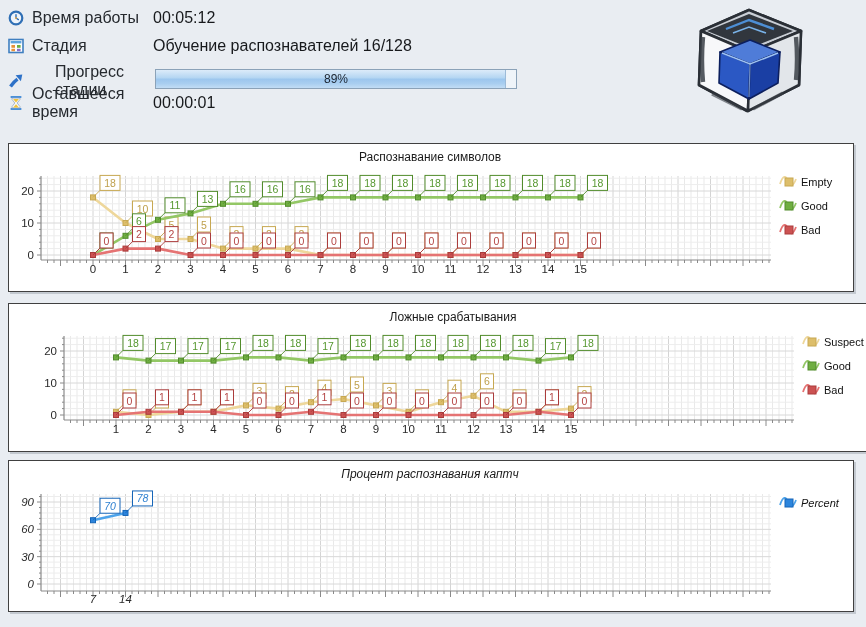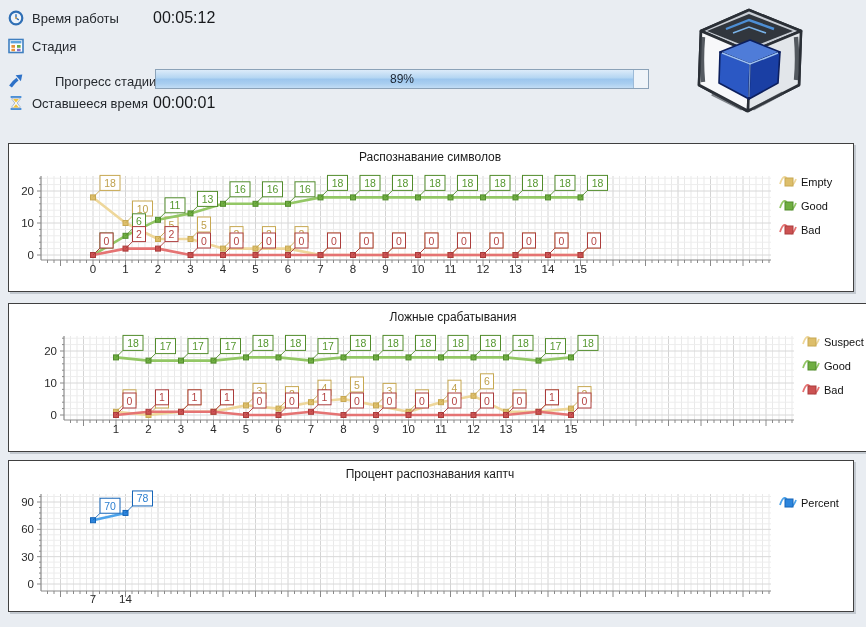--- a/index.html
+++ b/index.html
@@ -4,43 +4,43 @@
 <style>
   html,body{margin:0;padding:0;}
   body{
     width:866px;height:627px;position:relative;overflow:hidden;
     background:#e9edf2;
     font-family:"Liberation Sans", sans-serif;
     color:#222;
   }
   .hrow{position:absolute;left:8px;height:18px;display:flex;align-items:center;}
   .hicon{width:16px;height:16px;margin-right:8px;flex:0 0 16px;}
-  .hlabel{font-size:13px;color:#25292e;width:121px;}
+  .hlabel{font-size:16px;color:#25292e;width:121px;}
   .hvalue{font-size:16px;color:#17191c;}
   .progressbar{
-    position:absolute;left:155px;top:69px;width:494px;height:20px;
+    position:absolute;left:155px;top:69px;width:362px;height:20px;
     border:1px solid #8ba2b8;background:#eff4f9;box-sizing:border-box;
   }
   .progress-fill{
     position:absolute;left:0;top:0;bottom:0;width:97%;
     background:linear-gradient(to bottom,#dcebf9 0%,#b3d5f2 45%,#9cc6ee 50%,#a9cef0 75%,#c2ddf5 100%);
     border-right:1px solid #9dbbd8;
   }
   .progress-text{
     position:absolute;left:0;right:0;top:2px;text-align:center;
     font-size:12px;color:#1b2430;
   }
   .logo{position:absolute;left:686px;top:6px;}
   .panel{
     position:absolute;left:8px;background:#ffffff;
     border:1px solid #404040;box-shadow:2px 2px 0 #c3c9d0;
   }
   #panel1{top:143px;width:844px;height:147px;}
   #panel2{top:303px;width:844px;height:147px;padding-left:23px;}
-  #panel3{top:460px;width:844px;height:150px;}
+  #panel3{top:460px;width:844px;height:150px;font-style:italic;}
   svg text{font-family:"Liberation Sans", sans-serif;}
 </style>
 </head>
 <body>
 
 <div class="hrow" style="top:9px;">
   <svg class="hicon" viewBox="0 0 16 16">
     <circle cx="8" cy="8" r="6.3" fill="#eef4fb" stroke="#2f6fb5" stroke-width="2.2"></circle>
     <path d="M8 4.6 V8 L10.4 9.6" stroke="#2f6fb5" stroke-width="1.4" fill="none" stroke-linecap="round"></path>
     <circle cx="8" cy="8" r="0.9" fill="#e8a33a"></circle>
@@ -52,20 +52,21 @@
 <div class="hrow" style="top:37px;justify-content:flex-end;">
   <svg class="hicon" viewBox="0 0 16 16">
     <rect x="1" y="1.5" width="14" height="13" fill="#ffffff" stroke="#3f7fc0" stroke-width="1.6"></rect>
     <rect x="2.6" y="3" width="10.8" height="2.4" fill="#5ea4de"></rect>
     <rect x="3.4" y="7" width="3.6" height="2.8" fill="#e8923a"></rect>
     <rect x="9" y="7" width="3.6" height="2.8" fill="#6fae41"></rect>
     <rect x="3.4" y="10.8" width="3.6" height="2.4" fill="#e8923a"></rect>
     <rect x="9" y="10.8" width="3.6" height="2.4" fill="#8c6fc5"></rect>
   </svg>
   <span class="hlabel">Стадия</span>
+  <span class="hvalue">Обучение распознавателей 16/128</span>
 </div>
 
 <div class="hrow" style="top:72px;gap:23px;">
   <svg class="hicon" viewBox="0 0 16 16">
     <path d="M2.5 13.5 C5 10 7 8 9.5 6.2" stroke="#2e72c8" stroke-width="3.4" fill="none"></path>
     <polygon points="7.6,2.2 14.3,1.6 12.9,8.2" fill="#2e72c8"></polygon>
   </svg>
   <span class="hlabel">Прогресс стадии</span>
 </div>
 <div class="progressbar">

